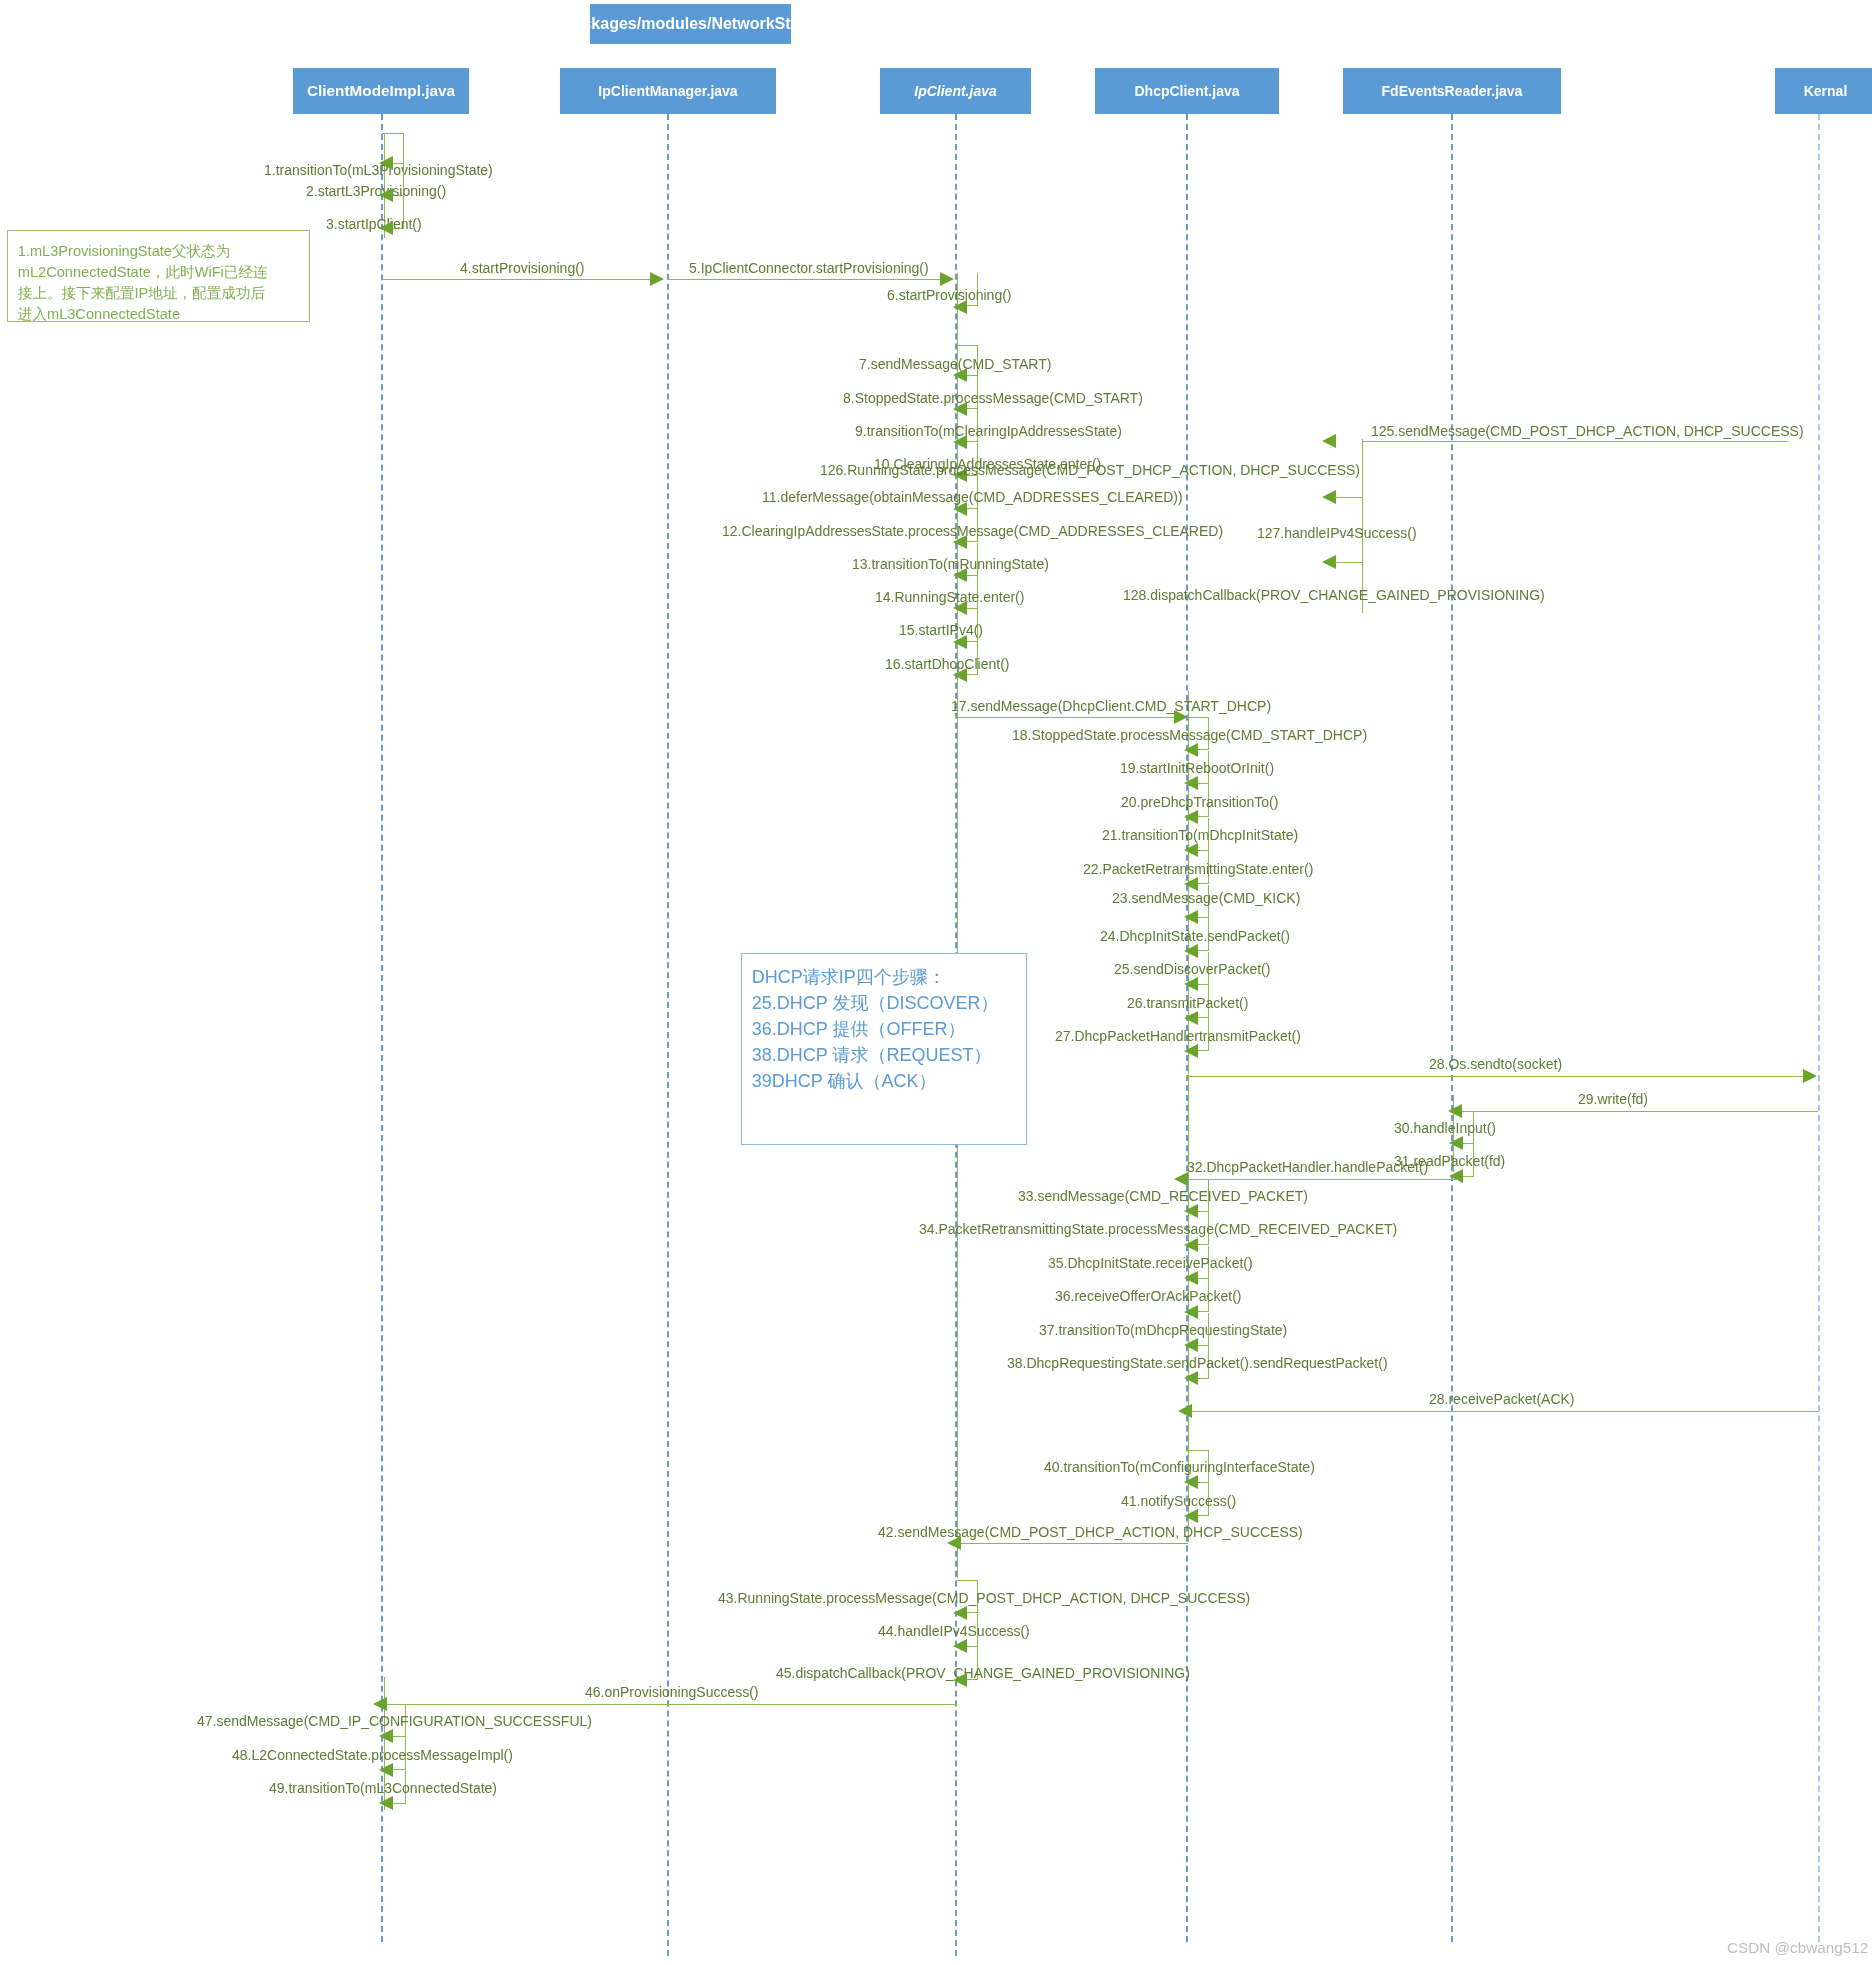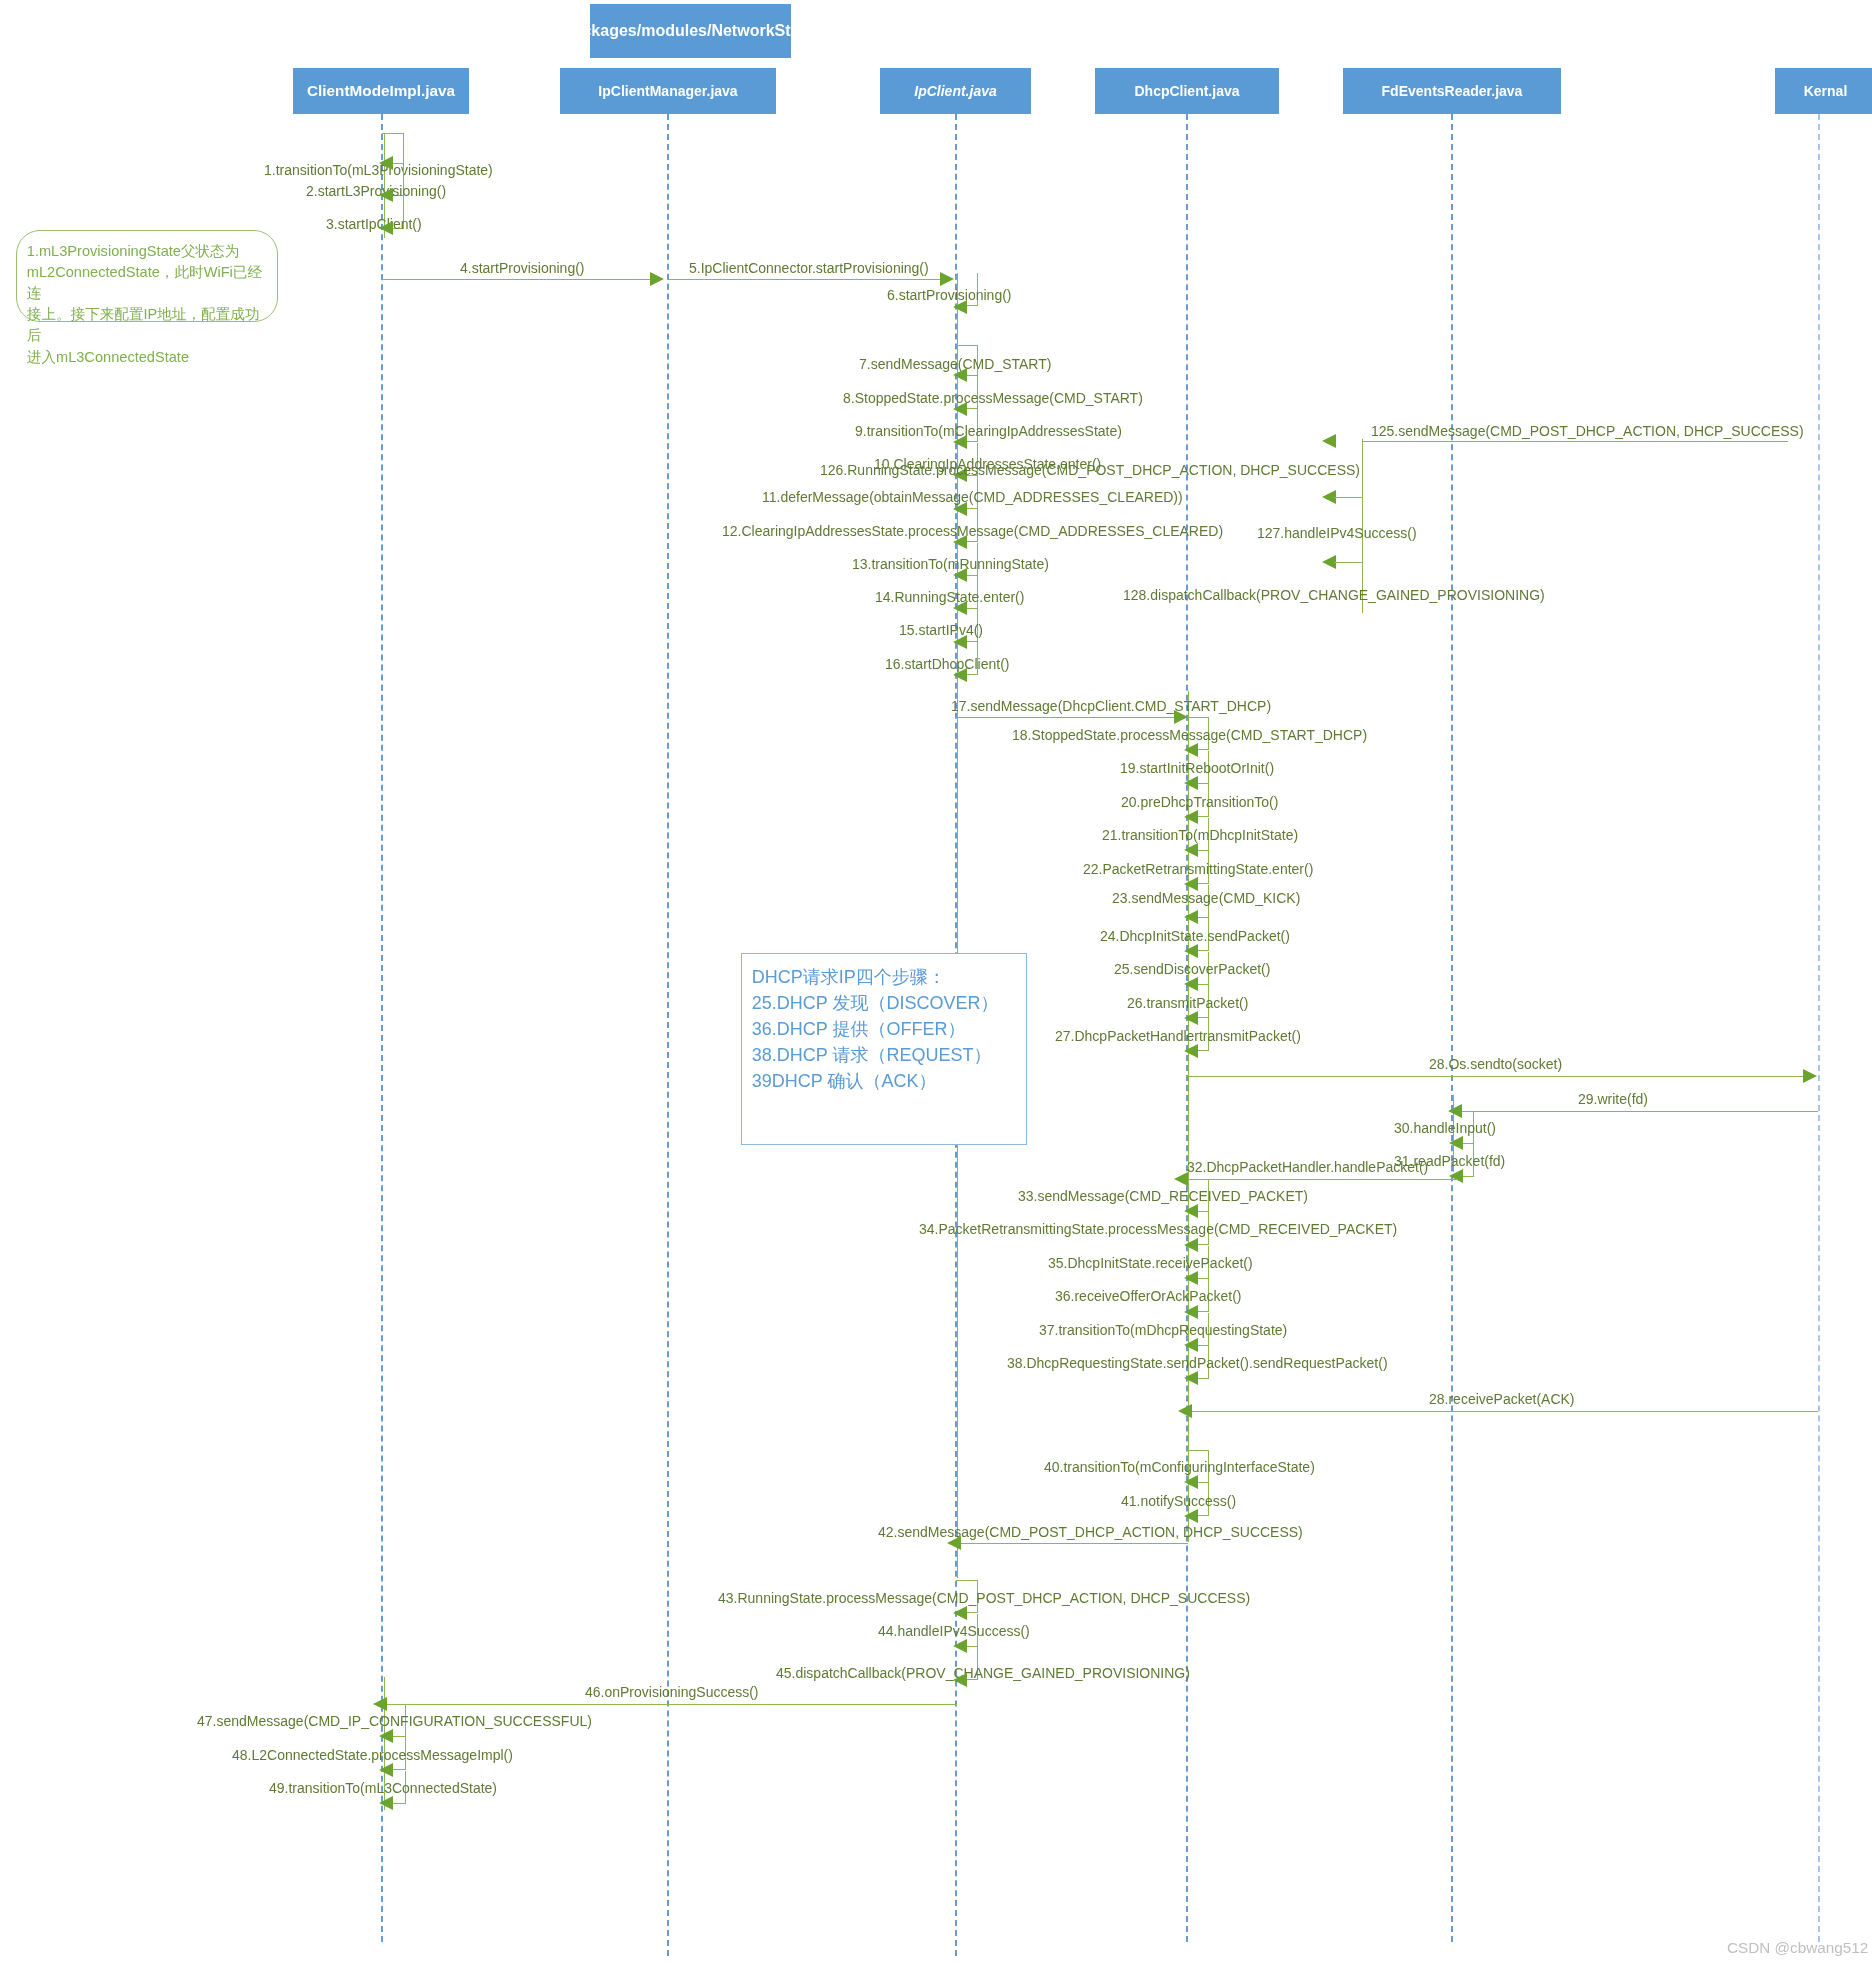--- a/index.html
+++ b/index.html
@@ -82,21 +82,21 @@
     font-size:15.3px;
     font-family:"Liberation Sans", sans-serif;
     white-space:nowrap;
   }
 </style>
 </head>
 <body>
 
 <div id="canvas">
 
-  <div class="pkg-box" style="left:590px; top:4.2px; width:201px; height:54px;">
+  <div class="pkg-box" style="left:590px; top:4.2px; width:201px; height:40px;">
     <span>packages/modules/NetworkStack</span>
   </div>
 
   <div class="hdr-box small" style="left:293px; top:68px; width:176px; height:46px;">
     <span>ClientModeImpl.java</span>
   </div>
   <div class="hdr-box" style="left:560px; top:68px; width:216px; height:46px;">
     <span>IpClientManager.java</span>
   </div>
   <div class="hdr-box" style="left:880px; top:68px; width:151px; height:46px;font-style:italic;">
@@ -130,21 +130,21 @@
   <div class="arrowhead left" style="left:379px; top:156px;"></div>
 
   <div class="selfcall" style="left:382px; top:163px; height:33px; width:22px; border-top:none;"></div>
   <div class="msg" style="left:306px; top:183px;">2.startL3Provisioning()</div>
   <div class="arrowhead left" style="left:379px; top:188px;"></div>
 
   <div class="selfcall" style="left:382px; top:196px; height:33px; width:22px; border-top:none;"></div>
   <div class="msg" style="left:326px; top:216px;">3.startIpClient()</div>
   <div class="arrowhead left" style="left:379px; top:221px;"></div>
 
-  <div class="note green" style="left:16px; top:230px; width:262px; height:92px;border-radius:24px;">
+  <div class="note green" style="left:7px; top:230px; width:303px; height:92px;">
     <div>1.mL3ProvisioningState父状态为</div>
     <div>mL2ConnectedState，此时WiFi已经连</div>
     <div>接上。接下来配置IP地址，配置成功后</div>
     <div>进入mL3ConnectedState</div>
   </div>
 
   <div class="hline" style="left:382px; top:279px; width:279px;"></div>
   <div class="msg" style="left:460px; top:260px;">4.startProvisioning()</div>
   <div class="arrowhead right" style="left:650px; top:272px;"></div>
 

